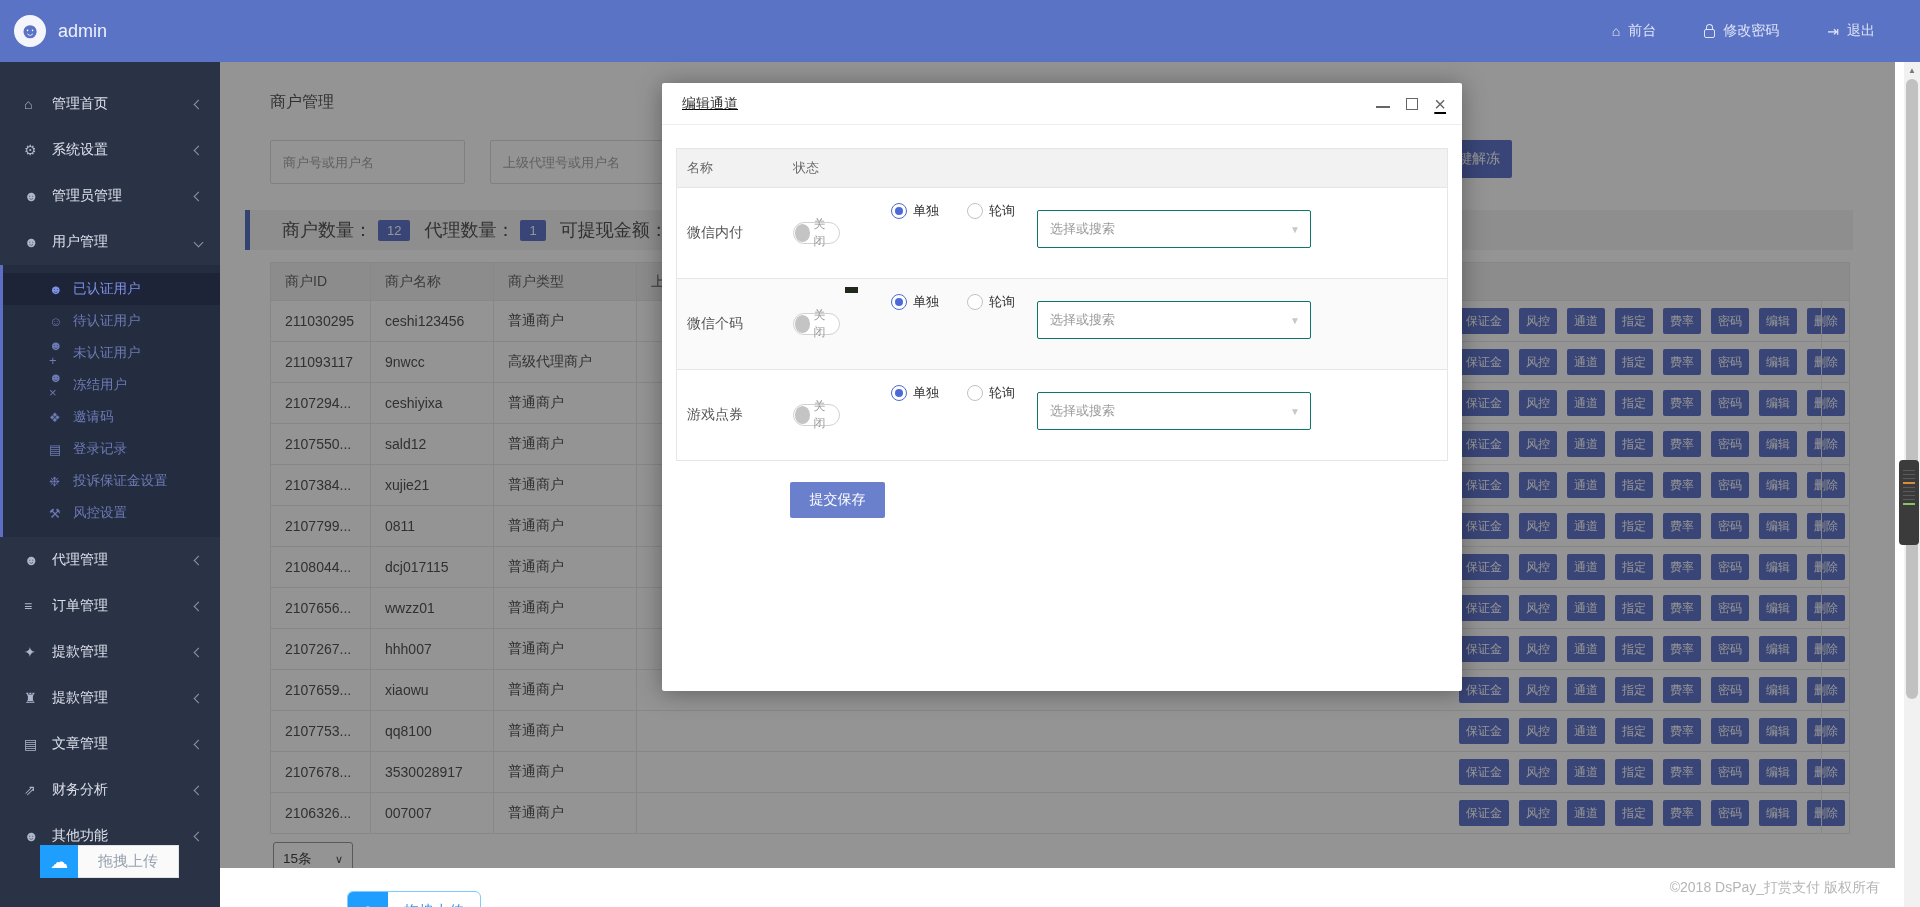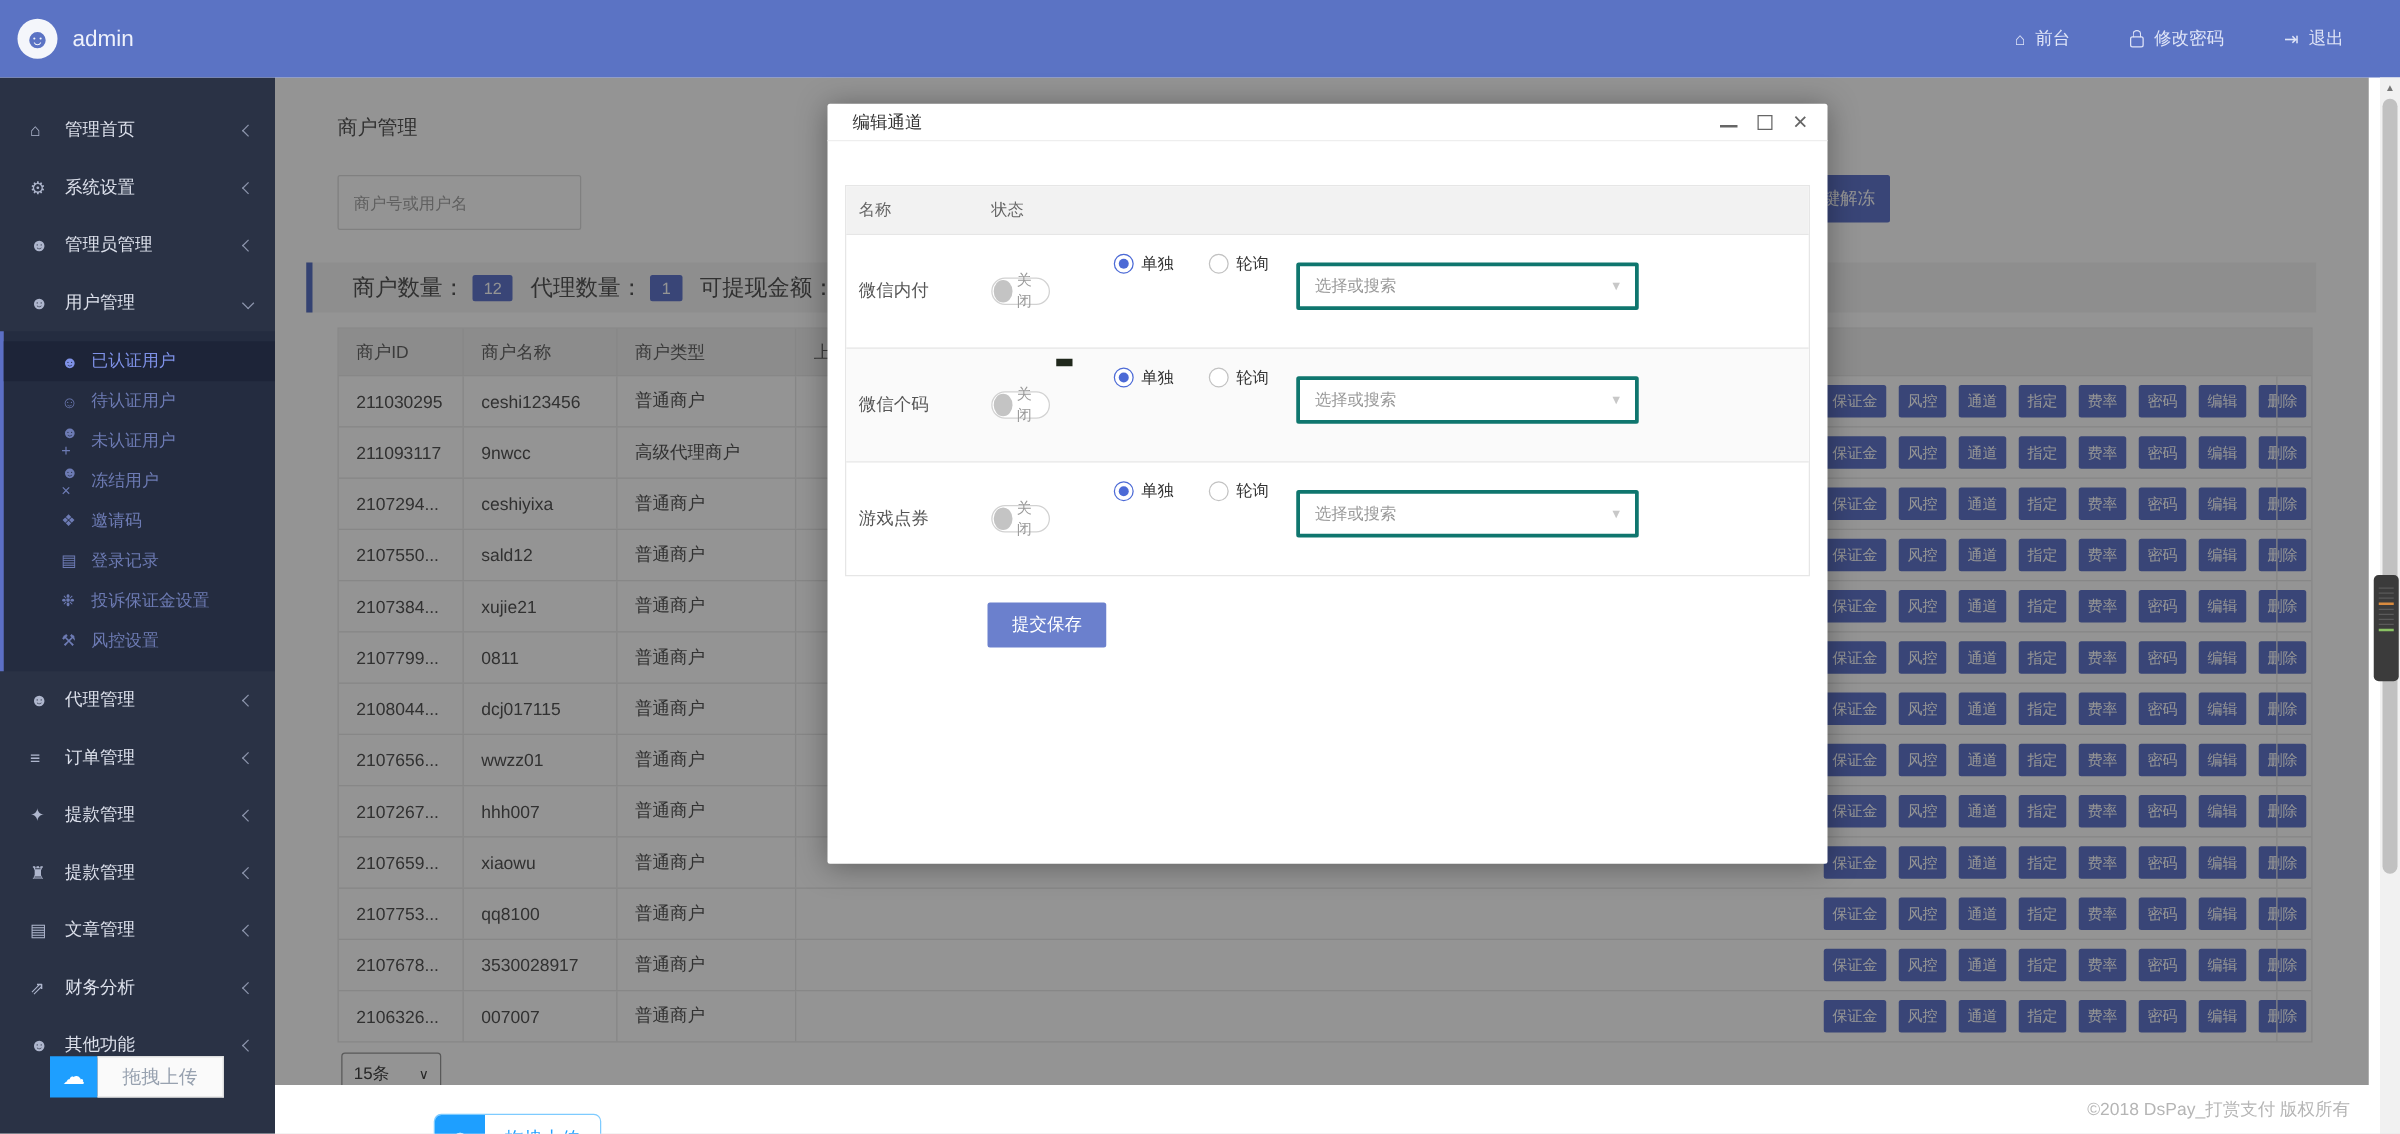--- a/index.html
+++ b/index.html
@@ -58,40 +58,40 @@
   .pagesize { position:absolute; left:53px; top:780px; width:80px; height:34px; border:1px solid #999; border-radius:3px; background:#fff; display:flex; align-items:center; justify-content:space-between; padding:0 9px; font-size:13.5px; color:#444; cursor:pointer; }
   .pagesize .caret { font-size:11px; color:#444; }
 
   
   .overlay { position:absolute; left:220px; top:62px; width:1675px; height:806px; background:rgba(0,0,0,0.42); z-index:5; }
   .footerbar { position:absolute; left:220px; top:868px; width:1684px; height:39px; background:#fff; z-index:2; display:flex; align-items:center; justify-content:flex-end; padding-right:24px; }
   .copyright { color:#b5b5b5; font-size:14px; }
 
   
   .modal { position:absolute; left:662px; top:83px; width:800px; height:608px; background:#fff; z-index:10; border-radius:2px; box-shadow:0 2px 24px rgba(0,0,0,0.35); }
-  .modal-head { height:30px; border-bottom:1px solid #eee; display:flex; align-items:center; padding:0 16px 0 20px; }
+  .modal-head { height:42px; border-bottom:1px solid #eee; display:flex; align-items:center; padding:0 16px 0 20px;text-decoration:underline; }
   .modal-title { font-size:14px; color:#333; flex:1; }
   .mc { margin-left:16px; cursor:pointer; display:inline-flex; align-items:center; justify-content:center; }
   .mc.min { width:14px; height:2px; background:#666; margin-top:6px; }
   .mc.max { width:12px; height:12px; border:1.5px solid #666; }
   .mc.close { font-size:20px; color:#666; line-height:14px; }
   .modal-table { position:absolute; left:14px; top:65px; width:772px; border:1px solid #e6e6e6; }
   .mrow { display:flex; border-top:1px solid #e6e6e6; height:91px; }
   .mrow:nth-child(odd):not(.mhead) { background:#fafafa; }
   .mhead { height:38px; background:#f2f2f2; border-top:none; }
   .mcell { padding-left:10px; display:flex; align-items:center; font-size:13px; color:#666; }
   .m1 { width:106px; } .m2 { width:98px; } .m3 { flex:1; }
   .mrow:not(.mhead) .m1 { font-size:14px; color:#555; }
   .opcell { flex-direction:row; align-items:flex-start; justify-content:flex-start; padding-top:14px; }
   .radio-line { display:flex; align-items:center; gap:6px; height:18px; }
   .radio { width:16px; height:16px; border-radius:50%; border:1px solid #c2c2c2; background:#fff; position:relative; display:inline-block; cursor:pointer; }
   .radio.checked { border-color:#4c6ad6; }
   .radio.checked:after { content:""; position:absolute; left:3px; top:3px; width:8px; height:8px; border-radius:50%; background:#4c6ad6; }
   .radio-lbl { font-size:13px; color:#333; margin-right:22px; }
-  .sel { margin-top:8px; width:274px; height:38px; border:3px solid #0f766e; border-radius:2px; background:#fff; display:flex; align-items:center; padding:0 12px; font-size:13px; color:#999; position:relative; cursor:pointer; }
+  .sel { margin-top:8px; width:274px; height:38px; border:1px solid #0f766e; border-radius:2px; background:#fff; display:flex; align-items:center; padding:0 12px; font-size:13px; color:#999; position:relative; cursor:pointer; }
   .sel .caret { position:absolute; right:10px; font-size:10px; color:#c8c8c8; }
   .toggle { width:47px; height:22px; border:1px solid #d2d2d2; border-radius:20px; background:#fff; display:flex; align-items:center; padding:1px 5px 1px 1px; cursor:pointer; }
   .knob { width:18px; height:18px; border-radius:50%; background:#c4c4c4; }
   .toggle-txt { font-size:12px; color:#999; margin-left:3px; }
   .submit { position:absolute; left:128px; top:399px; width:95px; height:36px; background:#6b80cd; color:#fff; border:none; border-radius:2px; font-size:14px; cursor:pointer; font-family:inherit; }
   .dash { position:absolute; left:183px; top:204px; width:13px; height:6px; background:#20281c; }
 
   
   .upload1 { position:absolute; left:40px; top:845px; height:33px; display:flex; z-index:12; }
   .up-btn { width:38px; height:33px; background:#1e9fff; display:flex; align-items:center; justify-content:center; color:#fff; font-size:18px; cursor:pointer; }
@@ -223,20 +223,21 @@
     <div class="side-item">
       <span class="icon">☻</span>
       <span class="lbl">其他功能</span>
       <span class="chev left"></span>
     </div>
   </aside>
 
 <main class="content">
   <h2 class="page-title">商户管理</h2>
   <input class="inp inp1" placeholder="商户号或用户名" style="">
+  <input class="inp inp2" placeholder="上级代理号或用户名" style="">
   <button class="unfreeze">一键解冻</button>
   <div class="stats" id="stats">
       <span class="stat-label">商户数量：</span>
       <span class="stat-badge">12</span>
       <span class="stat-label">代理数量：</span>
       <span class="stat-badge">1</span>
       <span class="stat-label">可提现金额：</span>
       <span class="stat-badge">1132.7323</span>
       <span class="stat-label">冻结金额：</span>
     </div>

